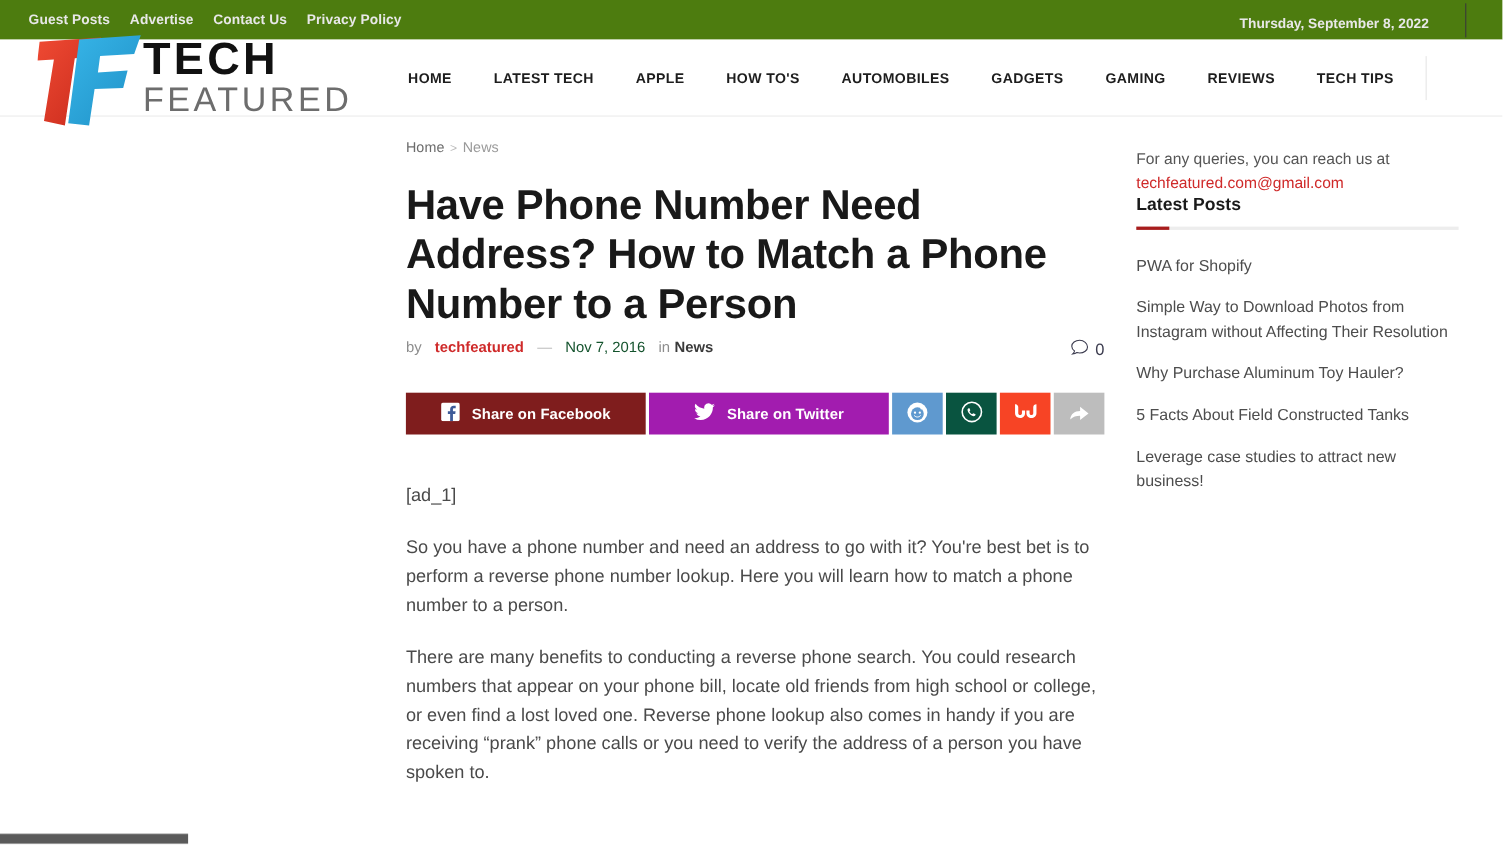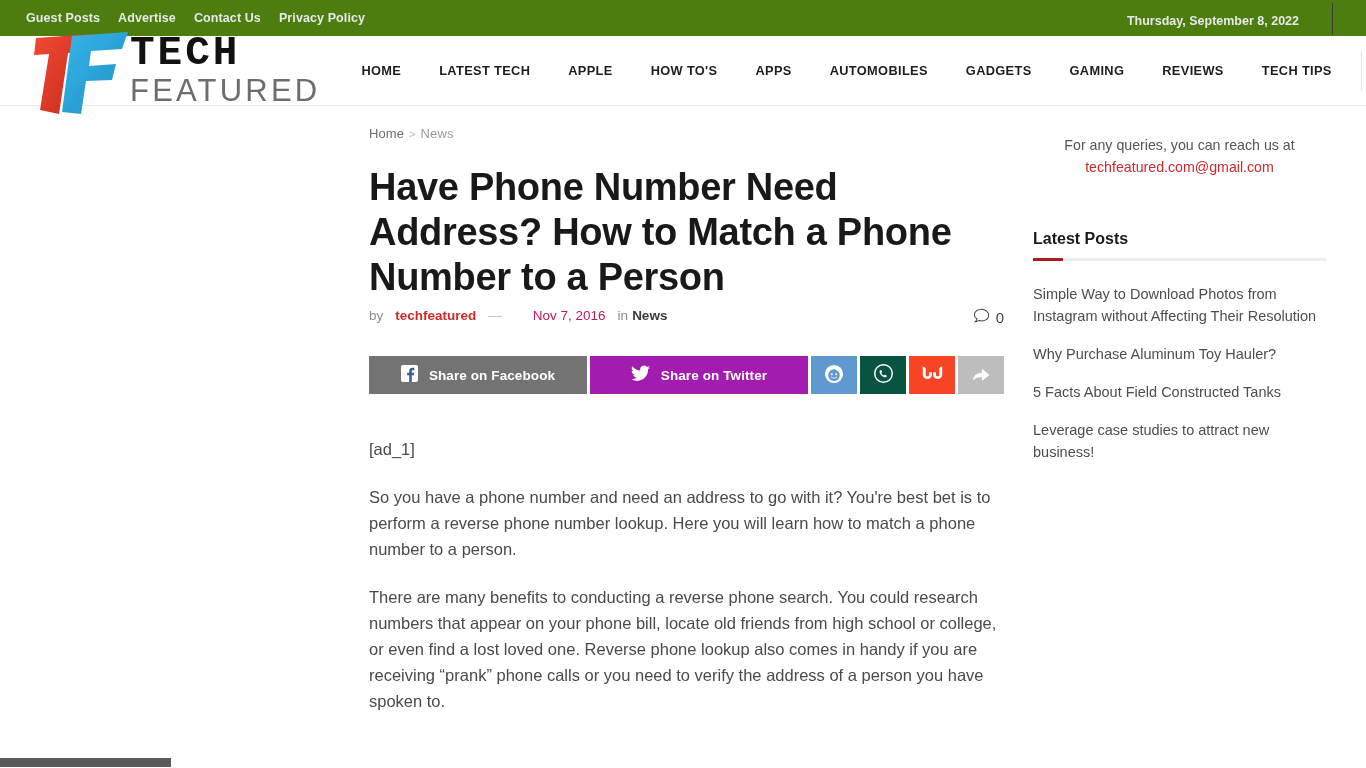--- a/index.html
+++ b/index.html
@@ -71,21 +71,21 @@
     margin-left: -2px;
     line-height: 1;
     padding-bottom: 2px;
   }
   .logo-tech {
     font-size: 41px;
     font-weight: 700;
     color: #111111;
     letter-spacing: 3px;
     display: block;
-    font-family: Liberation Mono, monospace;
+    font-family: Liberation Sans, sans-serif;
   }
   .logo-featured {
     font-size: 31px;
     font-weight: 400;
     color: #6d6d6d;
     letter-spacing: 3.2px;
     display: block;
     margin-top: 1px;
     font-family: "Liberation Sans", sans-serif;
   }
@@ -167,21 +167,21 @@
   .post-meta {
     display: flex;
     font-size: 13.5px;
     color: #8d8d8d;
     max-width: 635px;
     margin-bottom: 29px;
   }
   .post-meta .by { color: #8d8d8d; }
   .post-meta .author { color: #cf2a2a; font-weight: 700; margin-left: 12px; text-decoration: none; }
   .post-meta .dash { margin: 0 12px; color: #bdbdbd; }
-  .post-meta .date { color: #be185d; margin-left: 19px; }
+  .post-meta .date { color: #14532d; }
   .post-meta .in { margin-left: 12px; color: #8d8d8d; }
   .post-meta .cat { color: #3a3a3a; font-weight: 700; margin-left: 4px; text-decoration: none; }
   .post-meta .spacer { flex: 1; }
   .comments { display: flex; align-items: center; gap: 6px; color: #3d3d50; font-size: 15px; }
 
   
   .share-row {
     display: flex;
     max-width: 635px;
     margin-bottom: 42px;
@@ -193,21 +193,21 @@
     justify-content: center;
     gap: 11px;
     color: #ffffff;
     font-size: 13.5px;
     font-weight: 700;
     cursor: pointer;
     border: none;
     font-family: "Liberation Sans", sans-serif;
     letter-spacing: .1px;
   }
-  .share-fb { width: 218px; background: #737373; margin-right: 3px; align-items: center; }
+  .share-fb { width: 218px; background: #7f1d1d; margin-right: 3px; align-items: center; }
   .share-tw { width: 218px; background: #a21caf; margin-right: 3px; }
   .share-sq { width: 46px; margin-right: 3px; }
   .share-sq:last-child { margin-right: 0; }
   .sq-reddit { background: #5f99cf; }
   .sq-whatsapp { background: #095440; }
   .sq-stumble { background: #f74425; }
   .sq-more { background: #bdbdbd; }
 
   
   .article p {
@@ -218,22 +218,20 @@
     margin-bottom: 22px;
     font-family: "Liberation Sans", sans-serif;
   }
   .article p.tight { margin-bottom: 24px; }
 
   
   .side-intro {
     font-size: 14.2px;
     line-height: 22px;
     color: #555555;
-    margin-bottom: 52px;
-    text-align: center;
   }
   .side-intro a { color: #cf2a2a; text-decoration: none; }
   .side-head {
     font-size: 16px;
     font-weight: 700;
     color: #1a1a1a;
     padding-bottom: 13px;
     position: relative;
     margin-bottom: 22px;
   }
@@ -316,21 +314,20 @@
       <span class="logo-tech">TECH</span>
       <span class="logo-featured">FEATURED</span>
     </div>
   </div>
 
   <nav class="nav">
     <a href="#">HOME</a>
     <a href="#">LATEST TECH</a>
     <a href="#">APPLE</a>
     <a href="#">HOW TO'S</a>
-    <a href="#">APPS</a>
     <a href="#">AUTOMOBILES</a>
     <a href="#">GADGETS</a>
     <a href="#">GAMING</a>
     <a href="#">REVIEWS</a>
     <a href="#">TECH TIPS</a>
     <div class="search-sep"></div>
     <button class="search-btn">
       
     </button>
   </nav>
@@ -433,20 +430,23 @@
 
   <aside class="side-col">
     <div class="side-intro">
       <span>For any queries, you can reach us at</span>
       <a href="#">techfeatured.com@gmail.com</a>
     </div>
 
     <div class="side-head">Latest Posts</div>
 
     <ul class="side-list">
+      <li>
+          <a href="#">PWA for Shopify</a>
+        </li>
       <li>
           <a href="#">Simple Way to Download Photos from Instagram without Affecting Their Resolution</a>
         </li>
       <li>
           <a href="#">Why Purchase Aluminum Toy Hauler?</a>
         </li>
       <li>
           <a href="#">5 Facts About Field Constructed Tanks</a>
         </li>
       <li>

